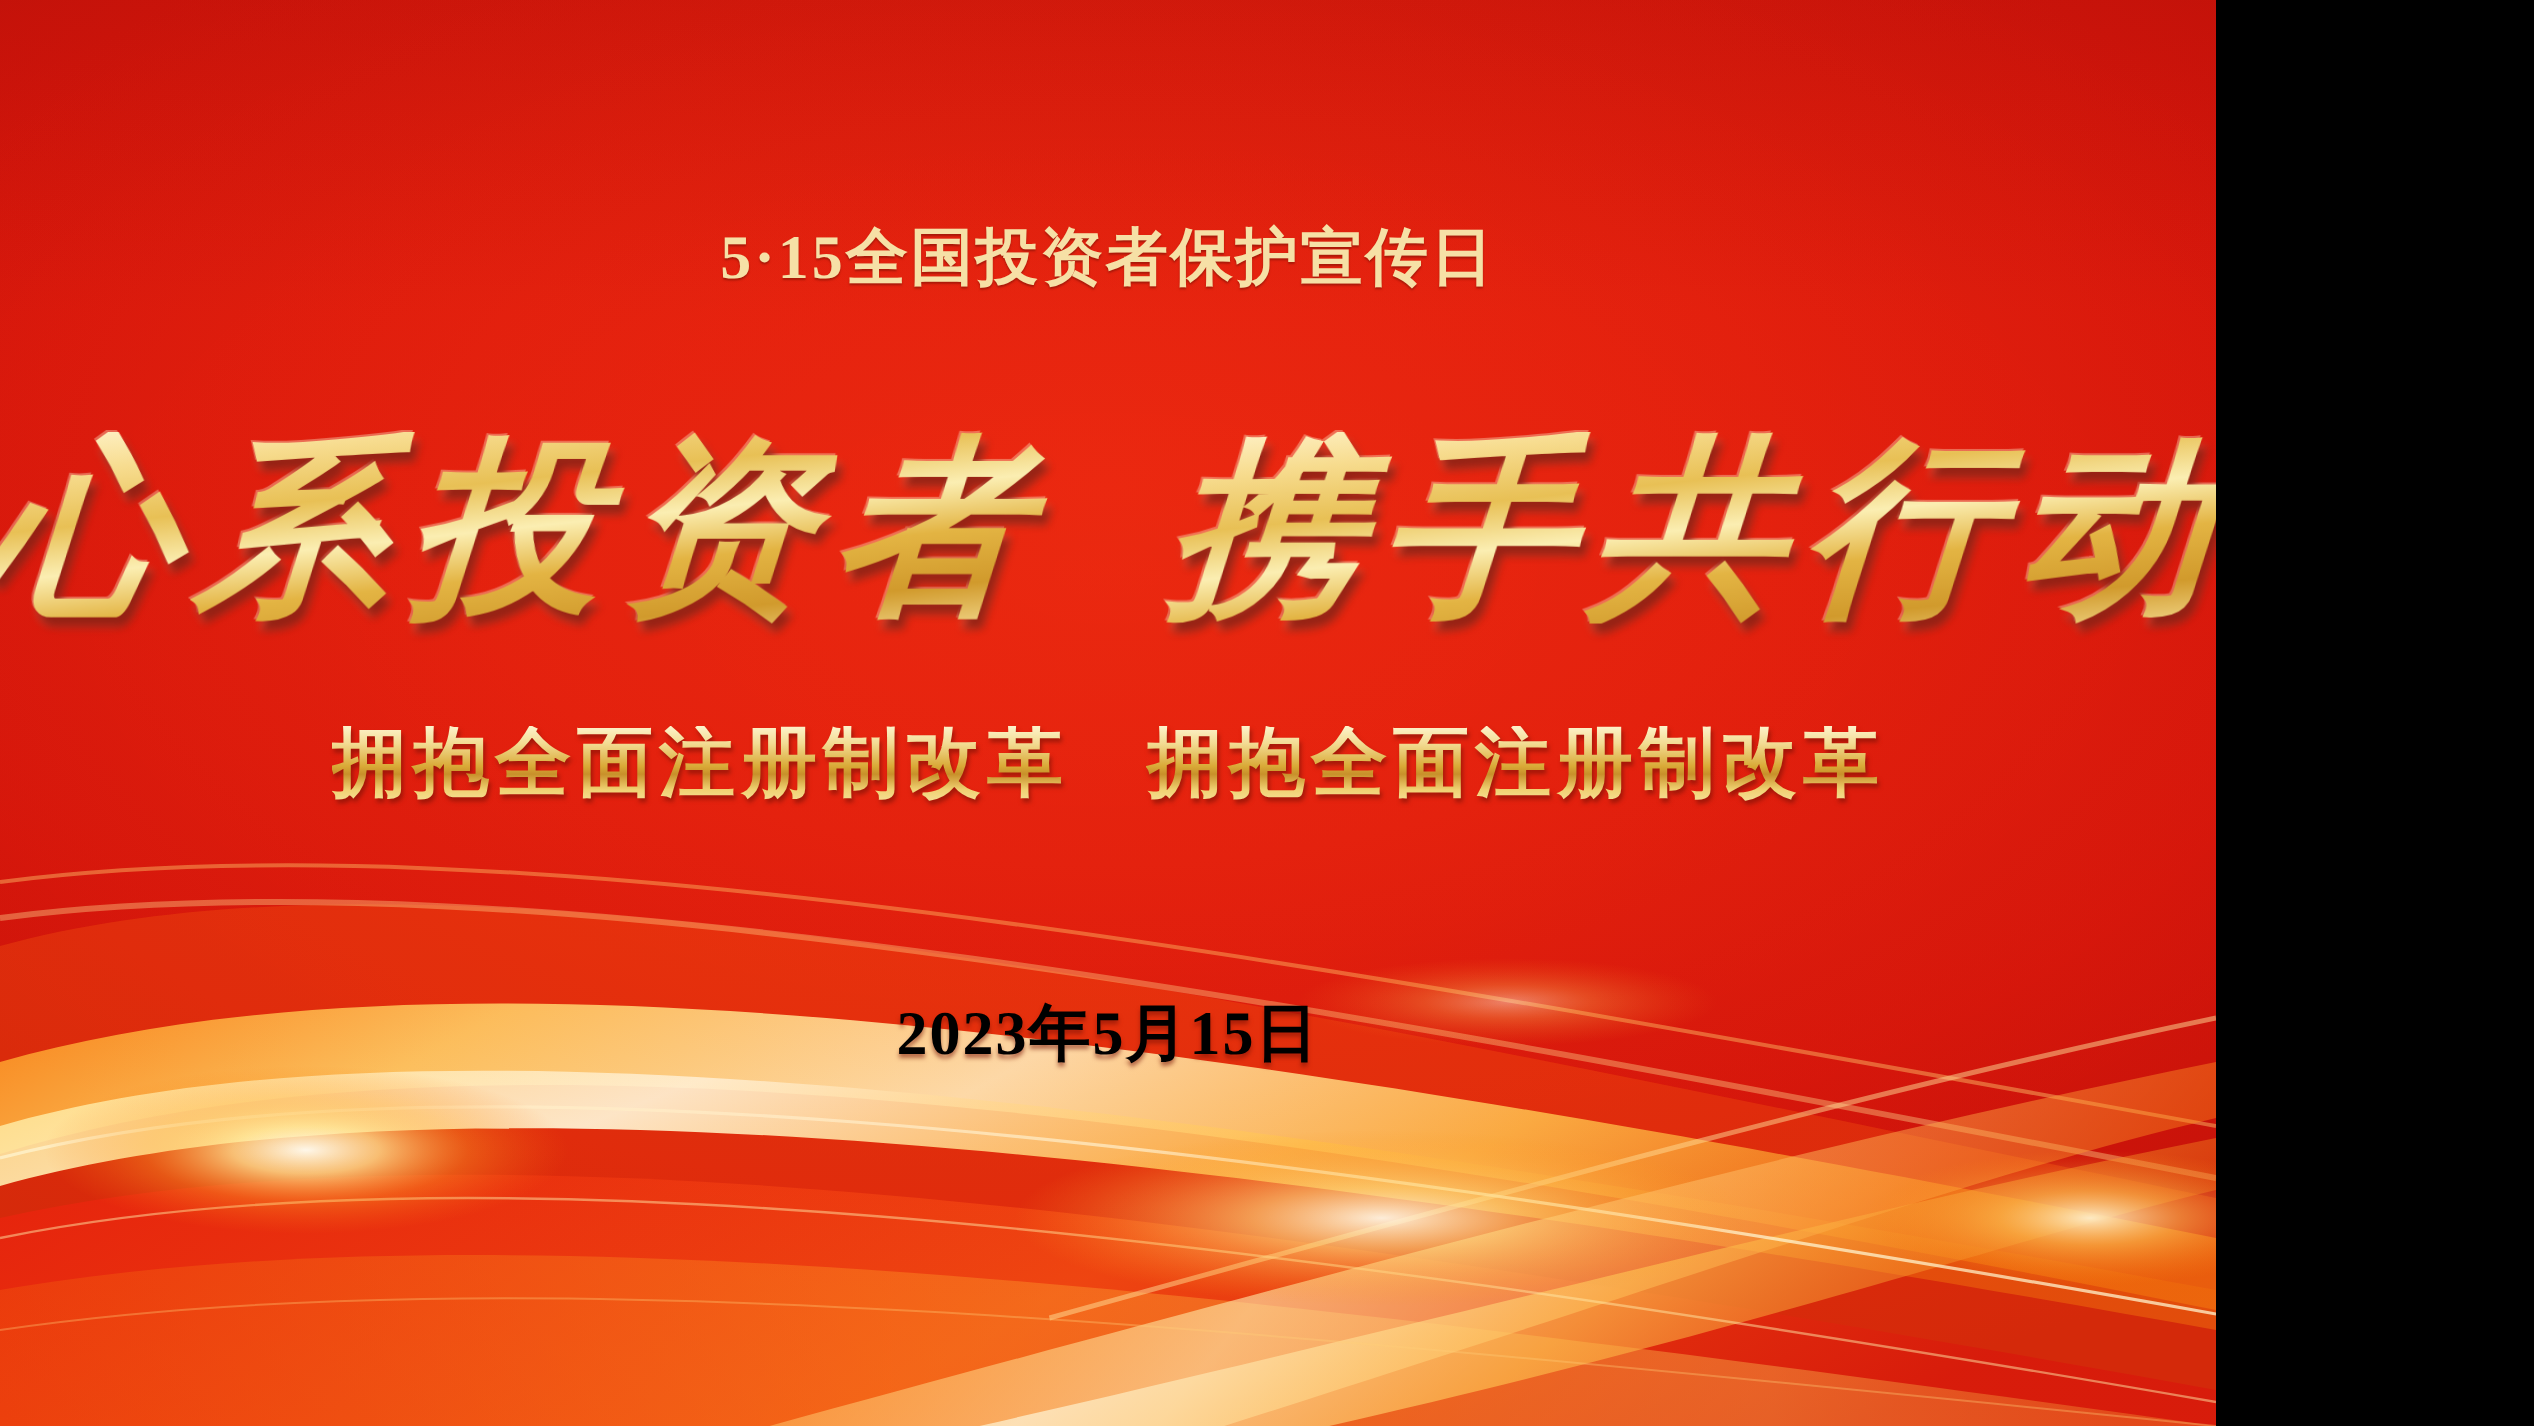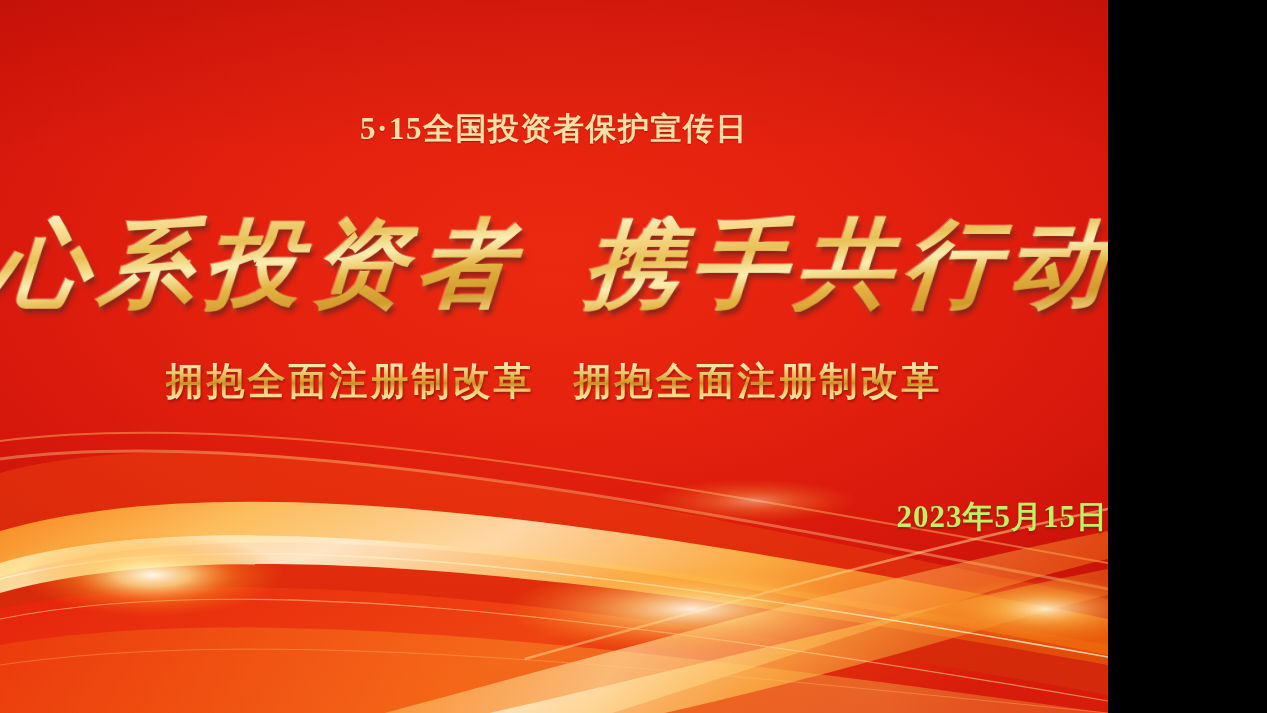--- a/index.html
+++ b/index.html
@@ -90,21 +90,21 @@
   }
 
   .subtitle {
     position: absolute;
     left: 0; right: 0;
     top: 356px;
     text-align: center;
     white-space: nowrap;
   }
   .subtitle span {
-    font-family: Liberation Serif, serif;
+    font-family: Liberation Mono, monospace;
     font-size: 38px;
     font-weight: 700;
     letter-spacing: 3px;
     background: linear-gradient(180deg,
         #fdf3cc 0%,
         #f3dc94 20%,
         #d9a936 47%,
         #c8902a 56%,
         #f0d172 74%,
         #fbeab2 100%);
@@ -113,26 +113,26 @@
     color: transparent;
     -webkit-text-fill-color: transparent;
     filter: drop-shadow(1px 2px 1px rgba(120,16,5,0.6));
   }
   .subtitle .gap { display: inline-block; width: 30px; }
 
   .datestamp {
     position: absolute;
     left: 0; right: 0;
     top: 496px;
-    text-align: right;
+    text-align: center;
     font-family: "Liberation Serif", "DejaVu Serif", serif;
     font-size: 31px;
     font-weight: 700;
     letter-spacing: 1px;
-    color: #bef264;
+    color: #000000;
     text-shadow: 0 2px 2px rgba(120,18,5,0.55);
     white-space: nowrap;
     z-index: 5;
   }
 </style>
 </head>
 <body>
 
 <div id="poster">
 

